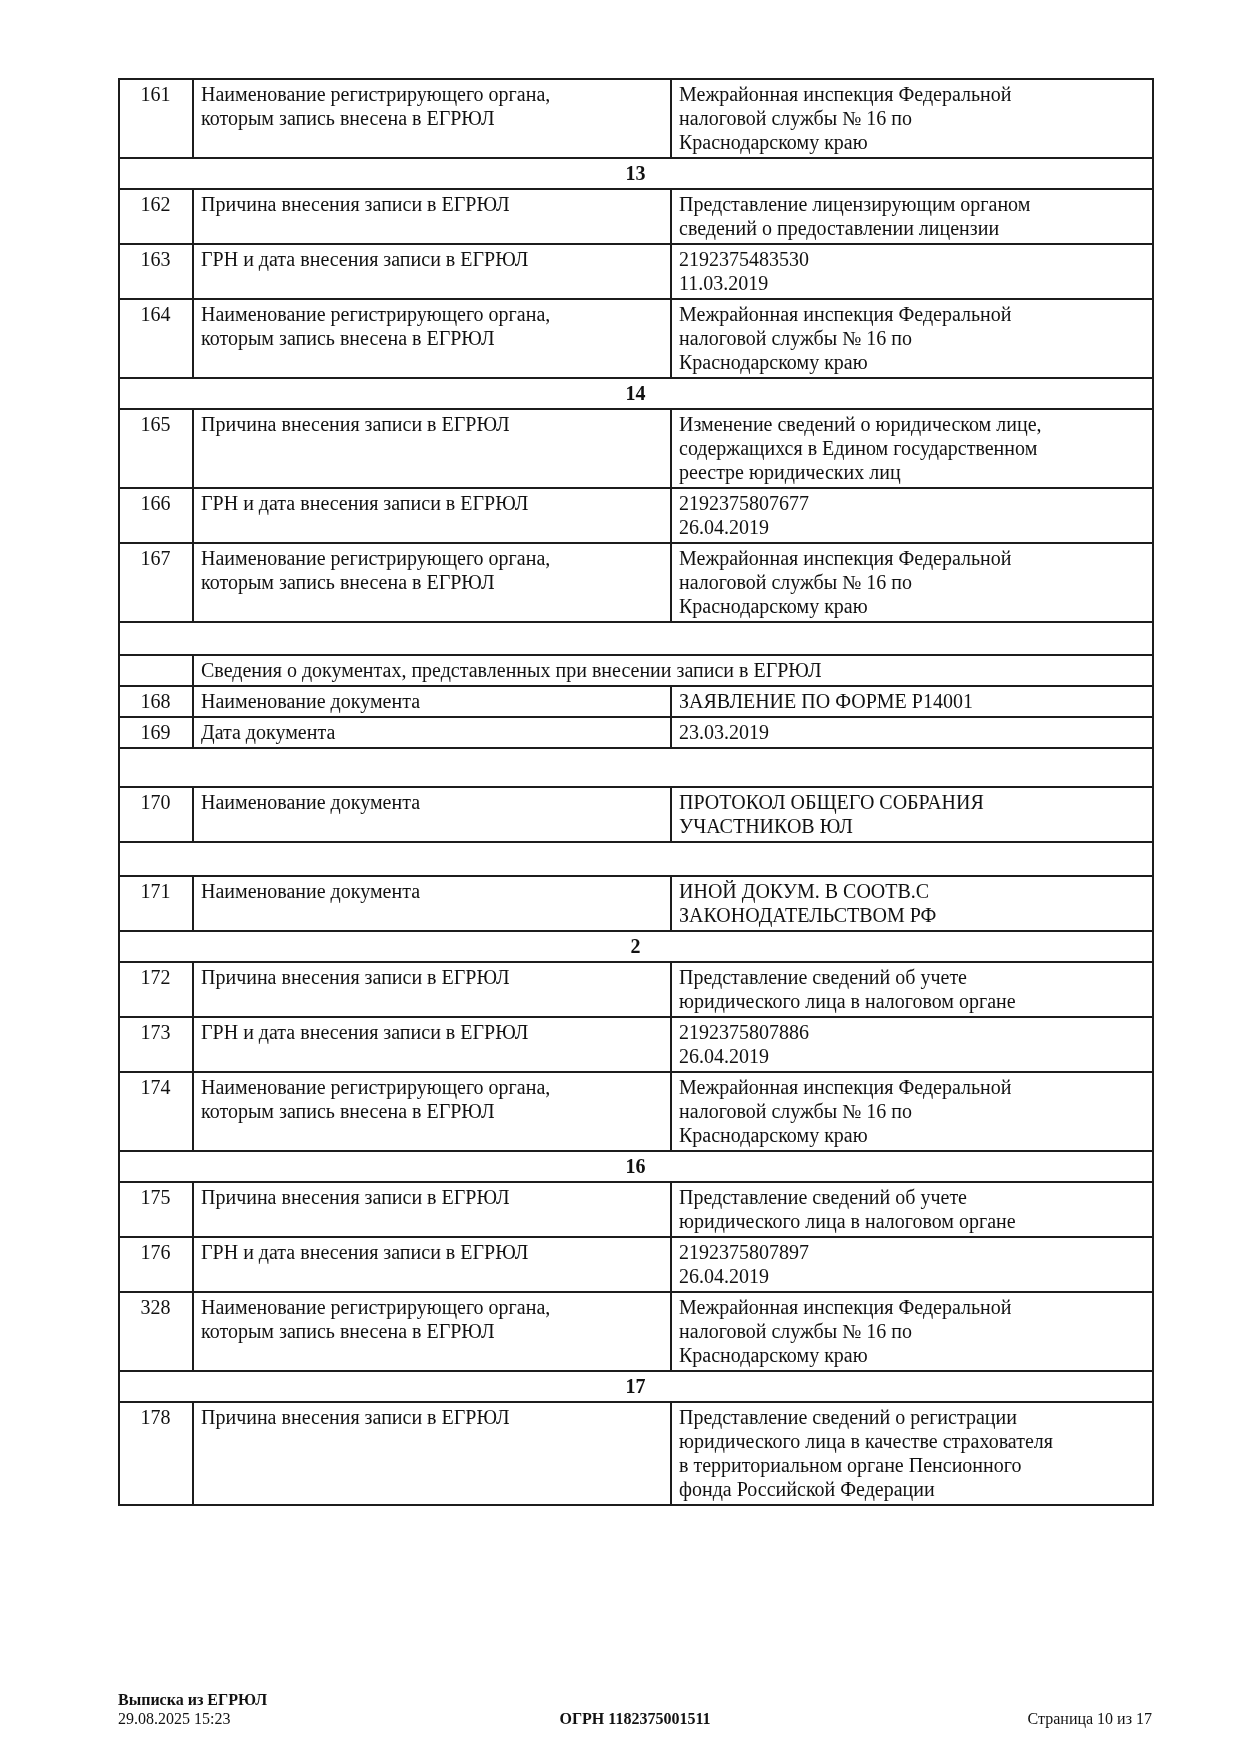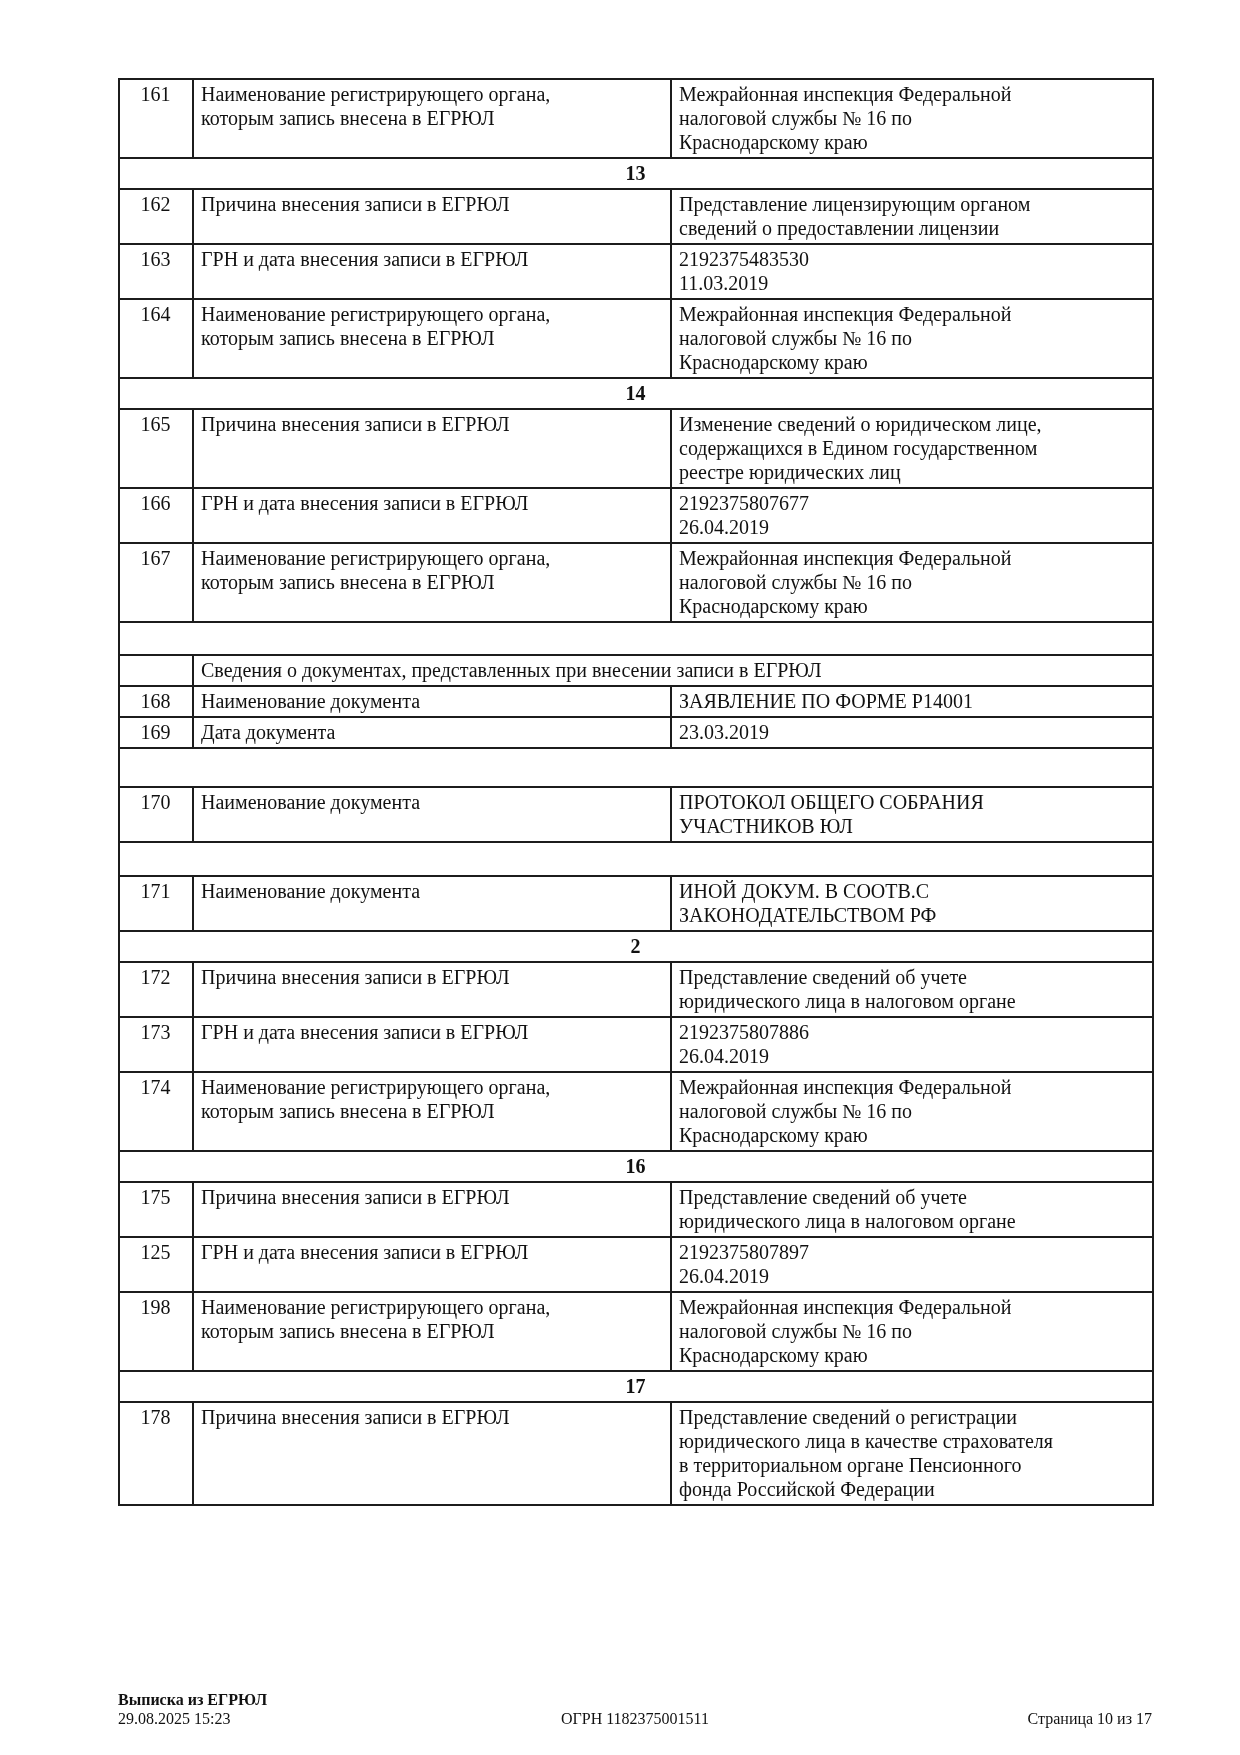--- a/index.html
+++ b/index.html
@@ -57,21 +57,21 @@
     font-size: 16px;
     line-height: 19px;
     color: #111111;
   }
   .footer .doc-type { font-weight: bold; }
   .footer .line2 {
     display: grid;
     grid-template-columns: 1fr auto 1fr;
     align-items: baseline;
   }
-  .footer .ogrn { text-align: right; }
+  .footer .ogrn { text-align: right; font-weight: bold; }
   .footer .pagenum { text-align: right; }
 </style>
 </head>
 <body>
 
 <div class="page">
 
   <table class="egrul">
     <colgroup>
       <col style="width:74px">
@@ -195,27 +195,27 @@
       <tr>
         <td class="sec" colspan="3">16</td>
       </tr>
       <tr>
         <td class="num">175</td>
         <td class="lbl">Причина внесения записи в ЕГРЮЛ</td>
         <td class="val">Представление сведений об учете
 юридического лица в налоговом органе</td>
       </tr>
       <tr>
-        <td class="num">125</td>
+        <td class="num">176</td>
         <td class="lbl">ГРН и дата внесения записи в ЕГРЮЛ</td>
         <td class="val">2192375807897
 26.04.2019</td>
       </tr>
       <tr>
-        <td class="num">198</td>
+        <td class="num">328</td>
         <td class="lbl">Наименование регистрирующего органа,
 которым запись внесена в ЕГРЮЛ</td>
         <td class="val">Межрайонная инспекция Федеральной
 налоговой службы № 16 по
 Краснодарскому краю</td>
       </tr>
       <tr>
         <td class="sec" colspan="3">17</td>
       </tr>
       <tr>

